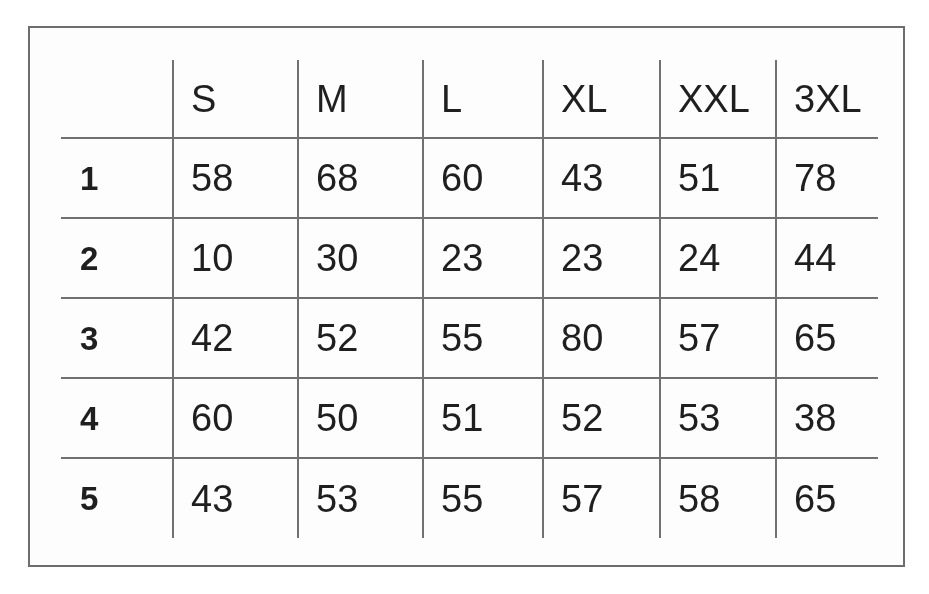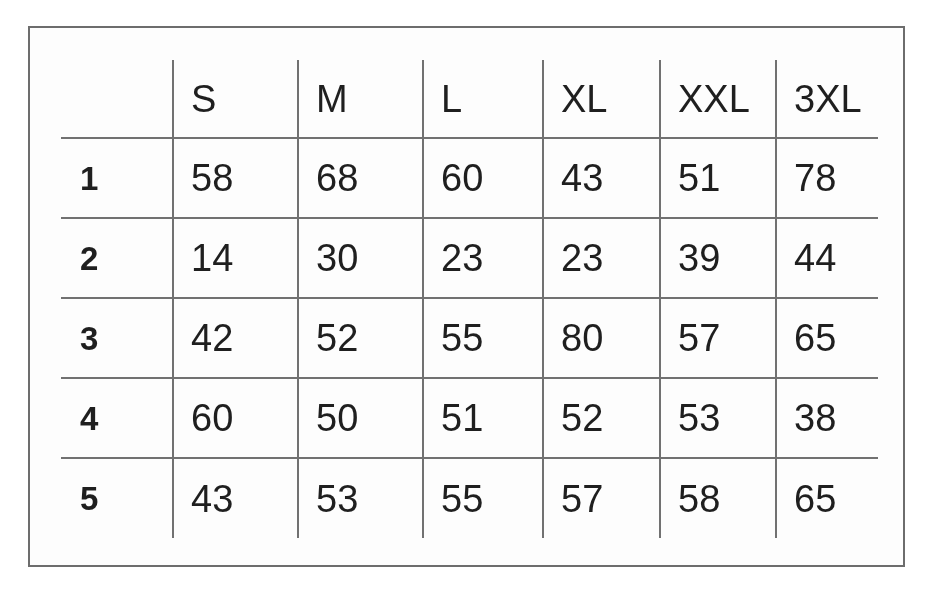--- a/index.html
+++ b/index.html
@@ -87,25 +87,25 @@
         <th class="rowlabel">1</th>
         <td>58</td>
         <td>68</td>
         <td>60</td>
         <td>43</td>
         <td>51</td>
         <td>78</td>
       </tr>
       <tr class="data-row">
         <th class="rowlabel">2</th>
-        <td>14</td>
+        <td>10</td>
         <td>30</td>
         <td>23</td>
         <td>23</td>
-        <td>39</td>
+        <td>24</td>
         <td>44</td>
       </tr>
       <tr class="data-row">
         <th class="rowlabel">3</th>
         <td>42</td>
         <td>52</td>
         <td>55</td>
         <td>80</td>
         <td>57</td>
         <td>65</td>

